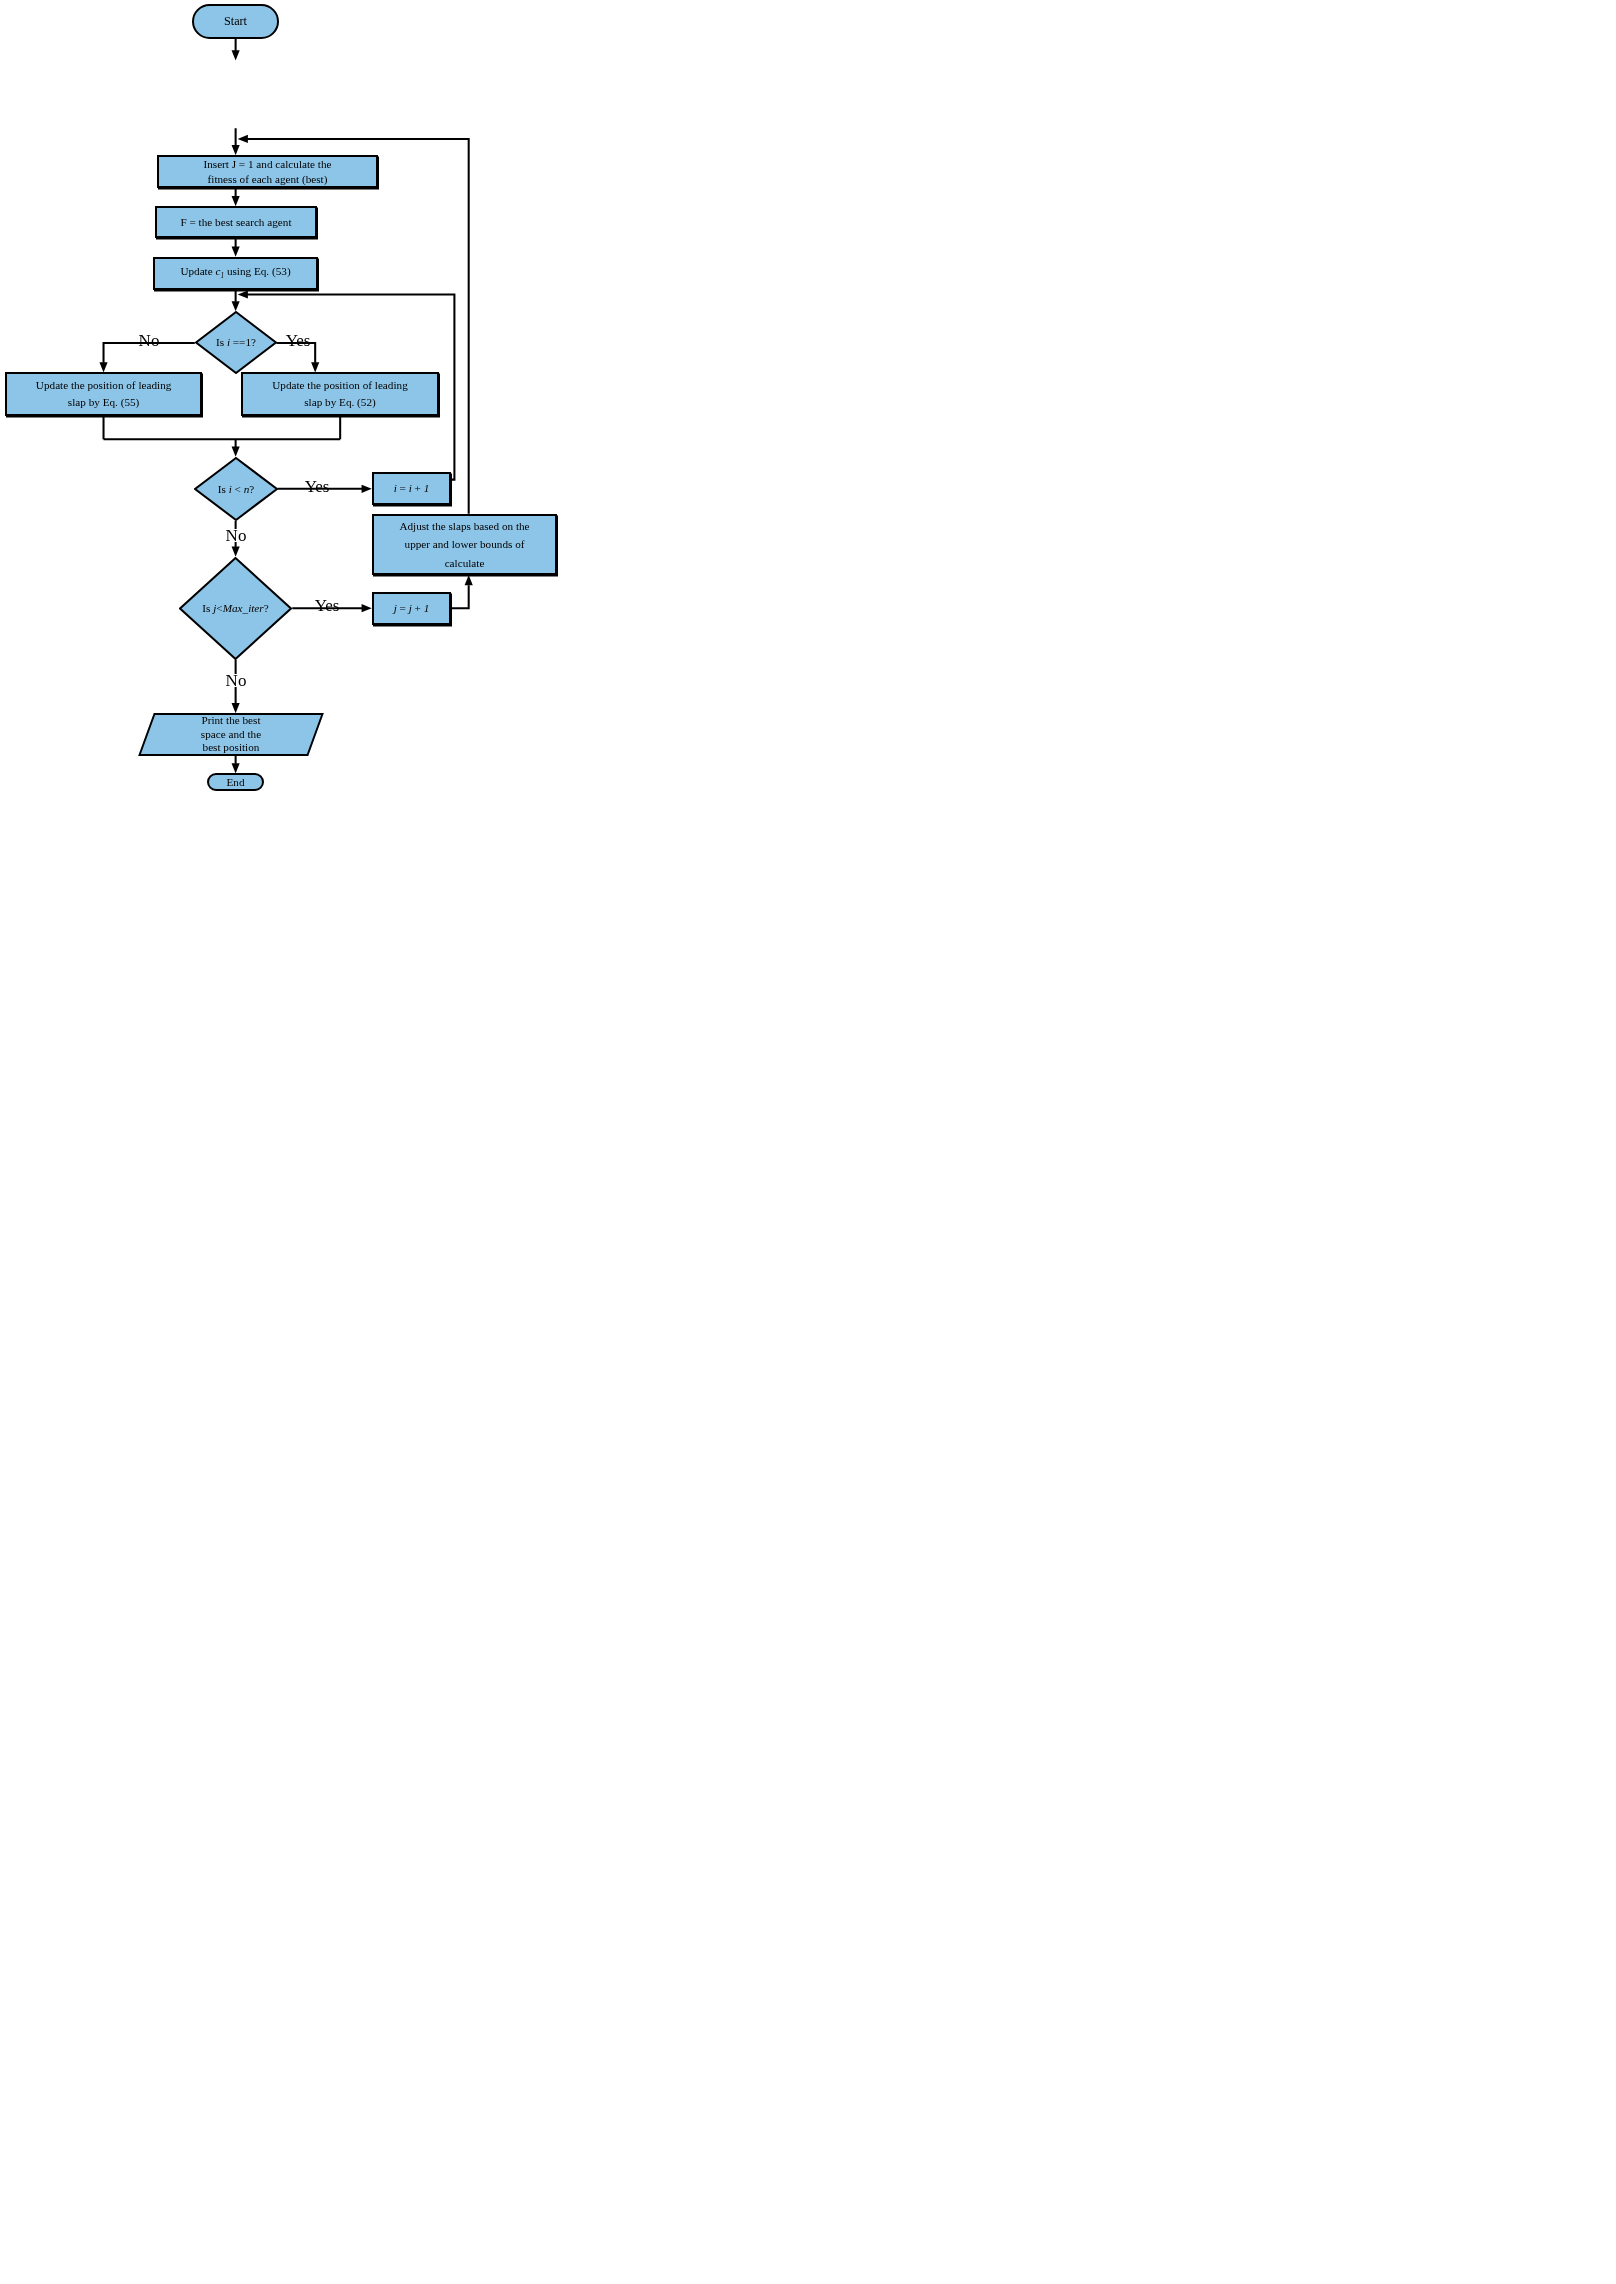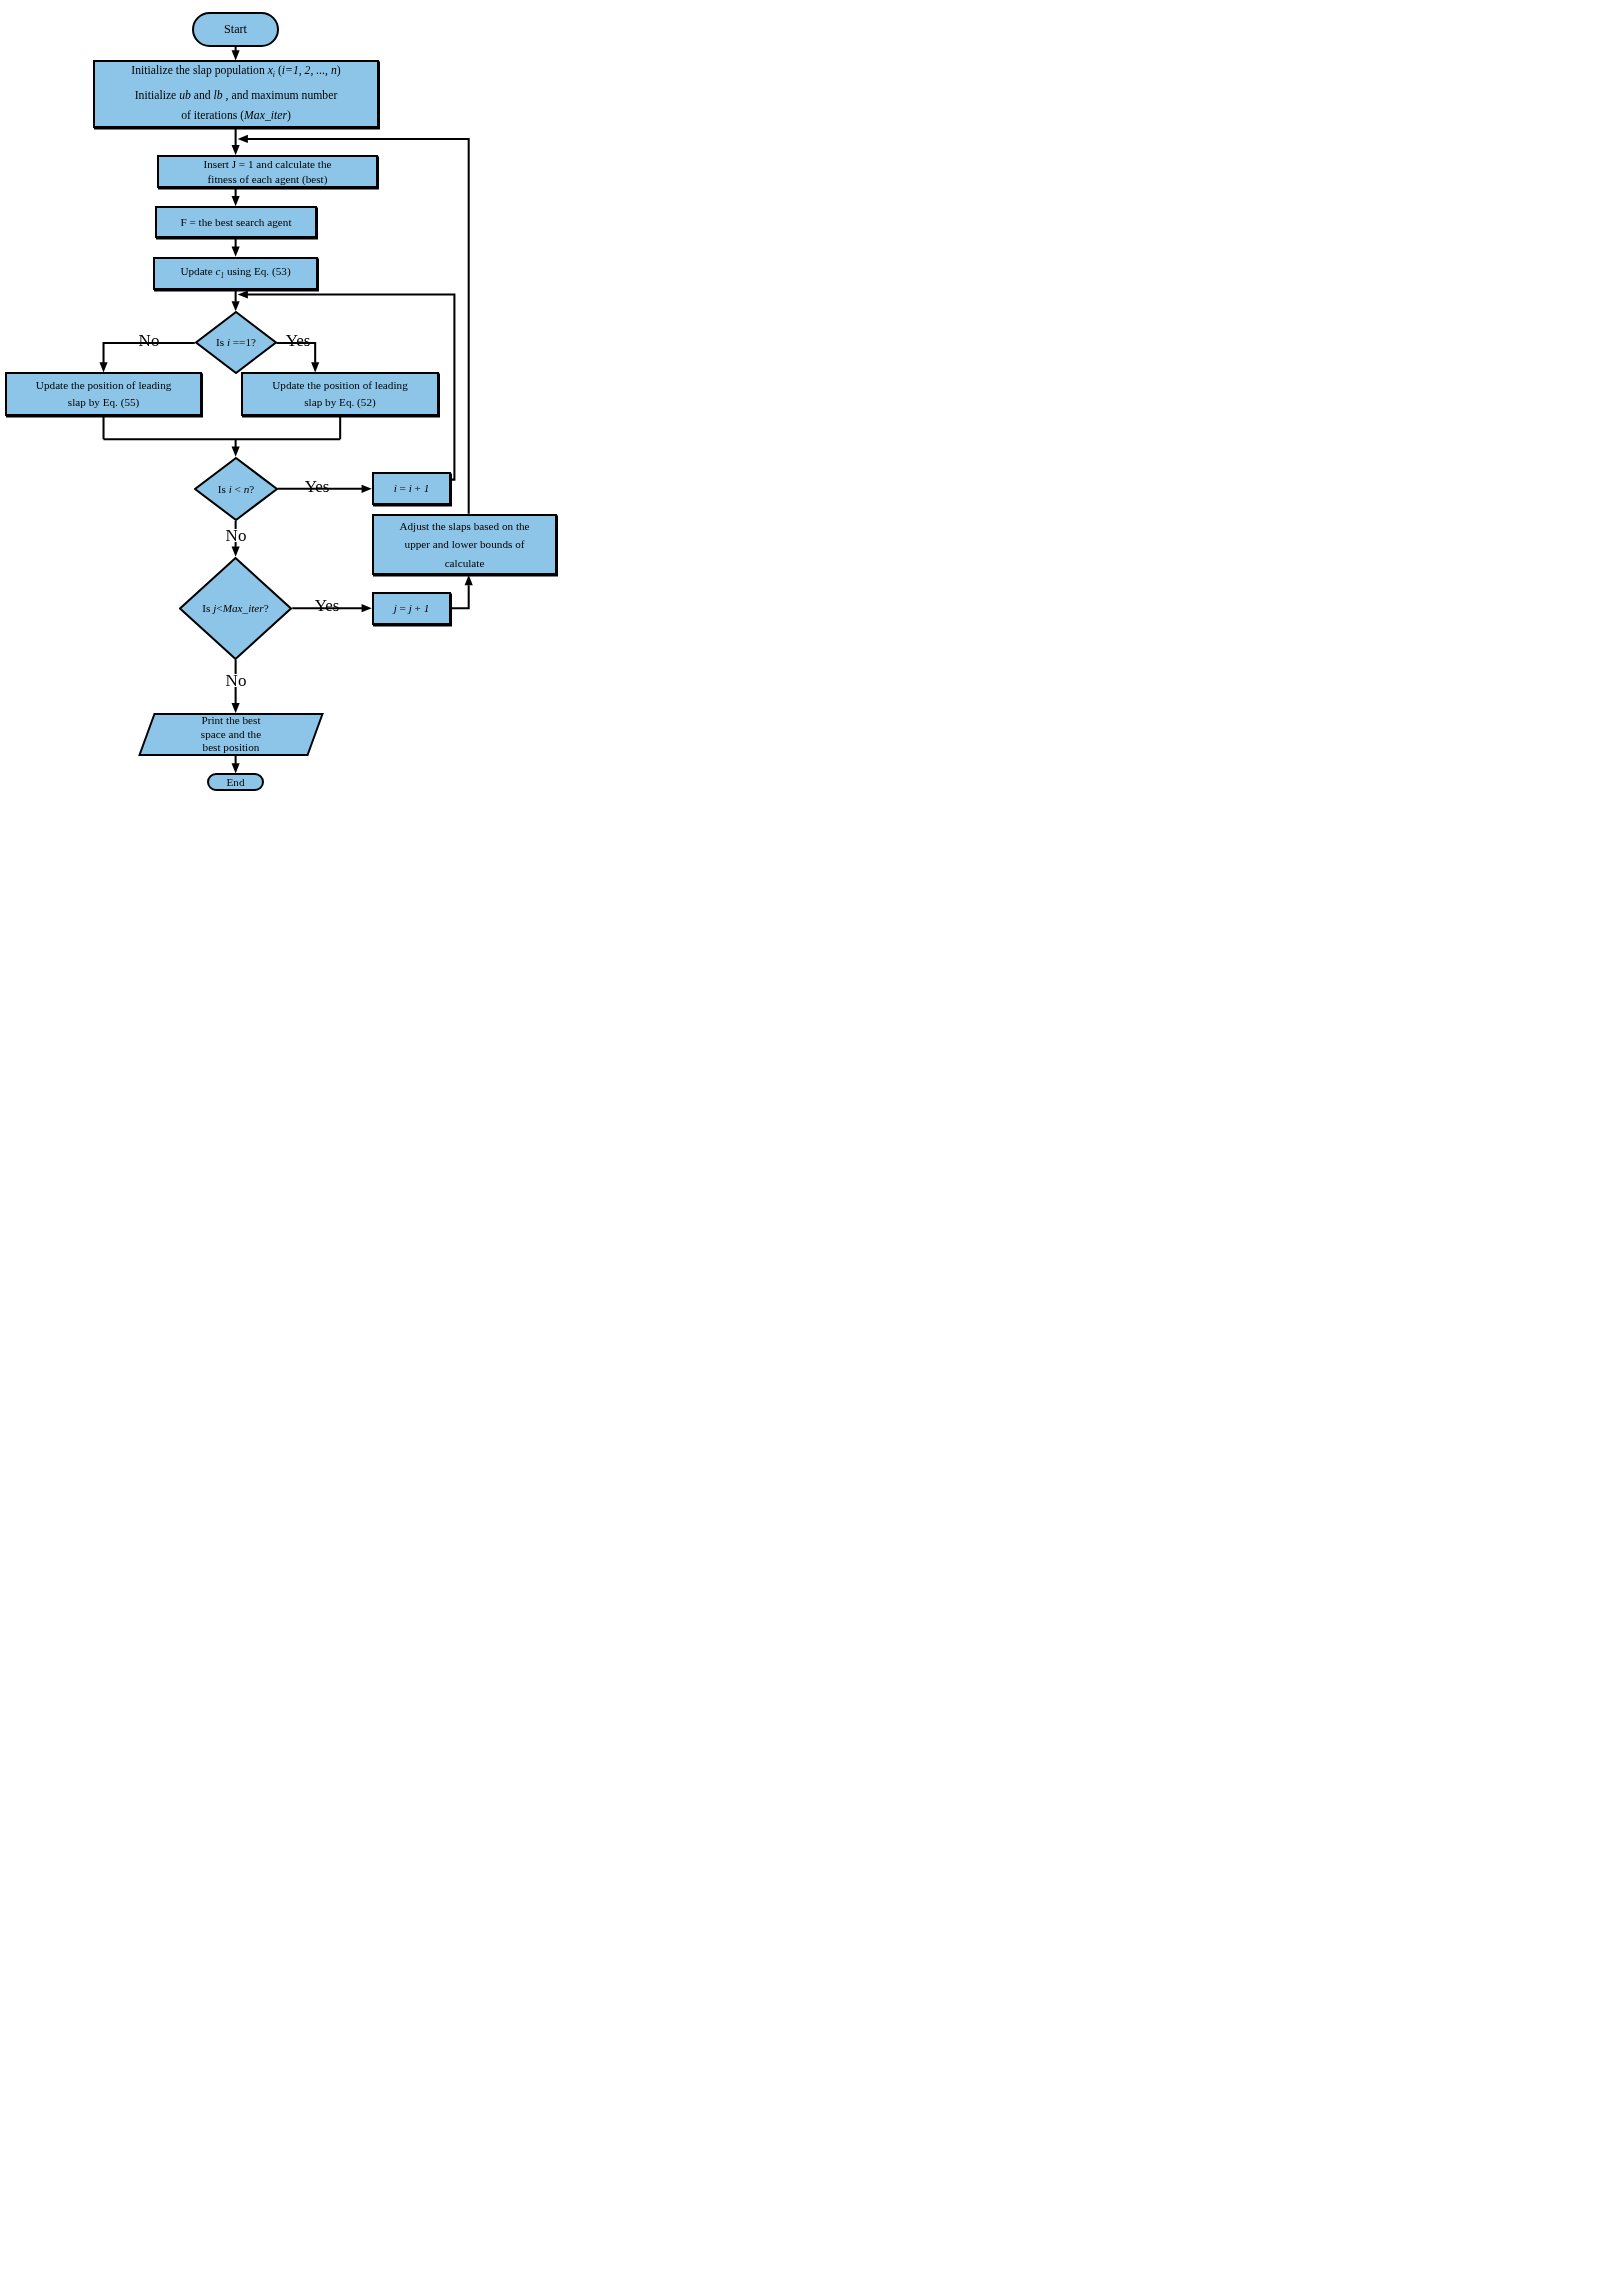--- a/index.html
+++ b/index.html
@@ -133,29 +133,24 @@
       <path d="M462,1293 V1379"></path>
         <polygon points="462,1398 454,1378 470,1378"></polygon>
     </g>
 
     <g>
       <path d="M462,1482 V1497"></path>
         <polygon points="462,1516 454,1496 470,1496"></polygon>
     </g>
   </svg>
 
-  <div class="node stadium fs24" style="left:192px;top:4.1px;width:87px;height:35px;margin-top:8px;">
+  <div class="node stadium fs24" style="left:192px;top:4.1px;width:87px;height:35px;">
     <div>Start</div>
   </div>
 
-  <div class="node rect-node fs23" style="left:93px;top:60px;width:286px;height:68px;">
-    <div>Initialize the slap population <i>x<sub>i</sub></i> (<i>i=1, 2, ..., n</i>)</div>
-    <div>Initialize <i>ub</i> and <i>lb</i> , and maximum number</div>
-    <div>of iterations (<i>Max_iter</i>)</div>
-  </div>
 
   <div class="node rect-node fs22" style="left:125px;top:155px;width:221px;height:33px;margin-left:32px;">
     <div>Insert J = 1 and calculate the</div>
     <div>fitness of each agent (best)</div>
   </div>
 
   <div class="node rect-node fs22" style="left:155px;top:206px;width:162px;height:32px;">
     <div>F = the best search agent</div>
   </div>
 

